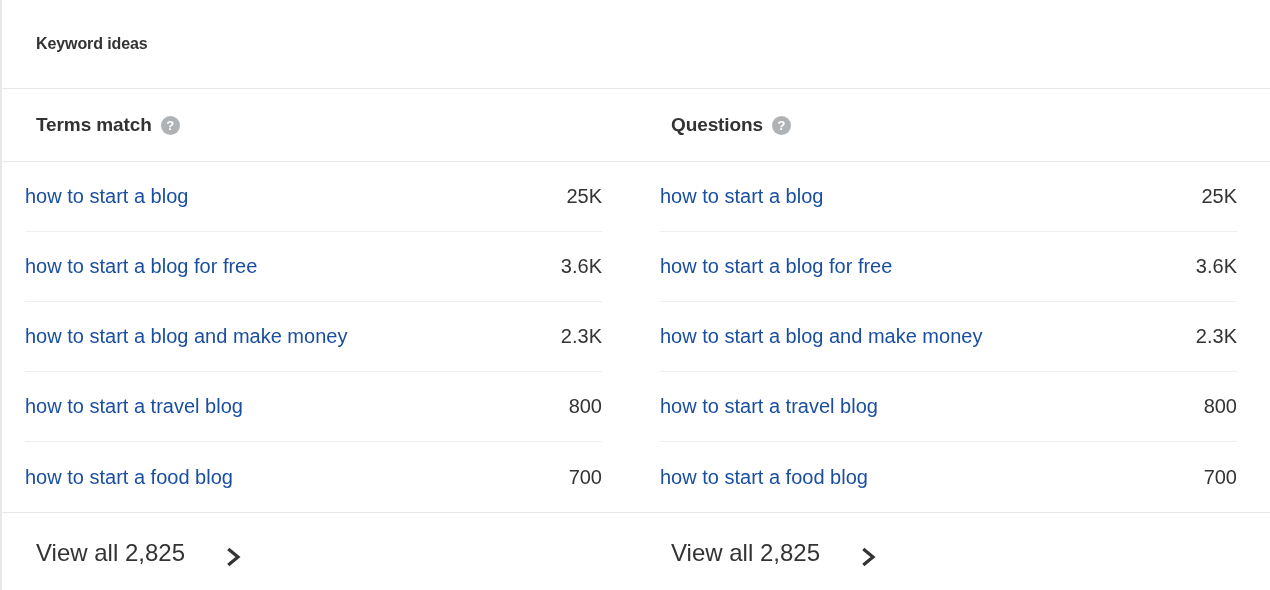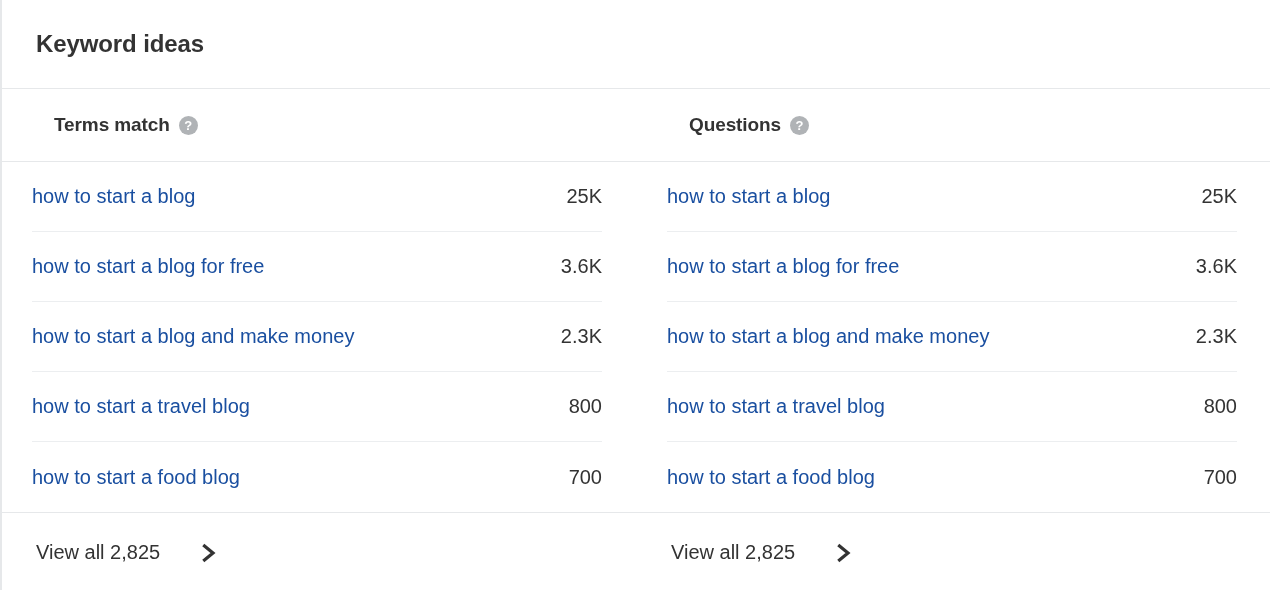--- a/index.html
+++ b/index.html
@@ -23,21 +23,21 @@
   }
 
   
   .card-header {
     height: 88px;
     display: flex;
     align-items: center;
     padding-left: 34px;
   }
   .card-title {
-    font-size: 24px;
+    font-size: 16px;
     font-weight: bold;
     color: #333333;
     letter-spacing: -0.1px;
   }
 
   .rule-full {
     height: 1px;
     background: #e6e8ea;
     width: 100%;
   }
@@ -49,21 +49,21 @@
   }
   .col {
     width: 635px;
     flex: 0 0 635px;
   }
 
   .col-head {
     height: 72px;
     display: flex;
     align-items: center;
-    padding-left: 52px;
+    padding-left: 34px;
   }
   .col-head-label {
     font-size: 19px;
     font-weight: bold;
     color: #333333;
     letter-spacing: -0.1px;
   }
 
   .help-icon {
     display: inline-flex;
@@ -78,21 +78,21 @@
     font-weight: bold;
     line-height: 1;
     margin-left: 9px;
     cursor: pointer;
     font-family: "Liberation Sans", sans-serif;
     user-select: none;
   }
 
   
   .rows {
-    padding: 0 35px 0 30px;
+    padding: 0 35px 0 23px;
   }
   .kw-row {
     display: flex;
     align-items: center;
     justify-content: space-between;
     height: 70px;
     border-bottom: 1px solid #eceef0;
   }
   .kw-row:last-child {
     border-bottom: none;
@@ -119,22 +119,22 @@
   }
   .footer-col {
     width: 635px;
     flex: 0 0 635px;
     display: flex;
     align-items: center;
     padding-left: 34px;
   }
   .view-all {
     display: inline-flex;
-    align-items: center;
-    font-size: 20px;
+    align-items: flex-end;
+    font-size: 24px;
     color: #333333;
     text-decoration: none;
     cursor: pointer;
     white-space: nowrap;
     gap: 24px;
   }
   .chevron {
     display: inline-flex;
     align-items: center;
     margin-left: 17px;

